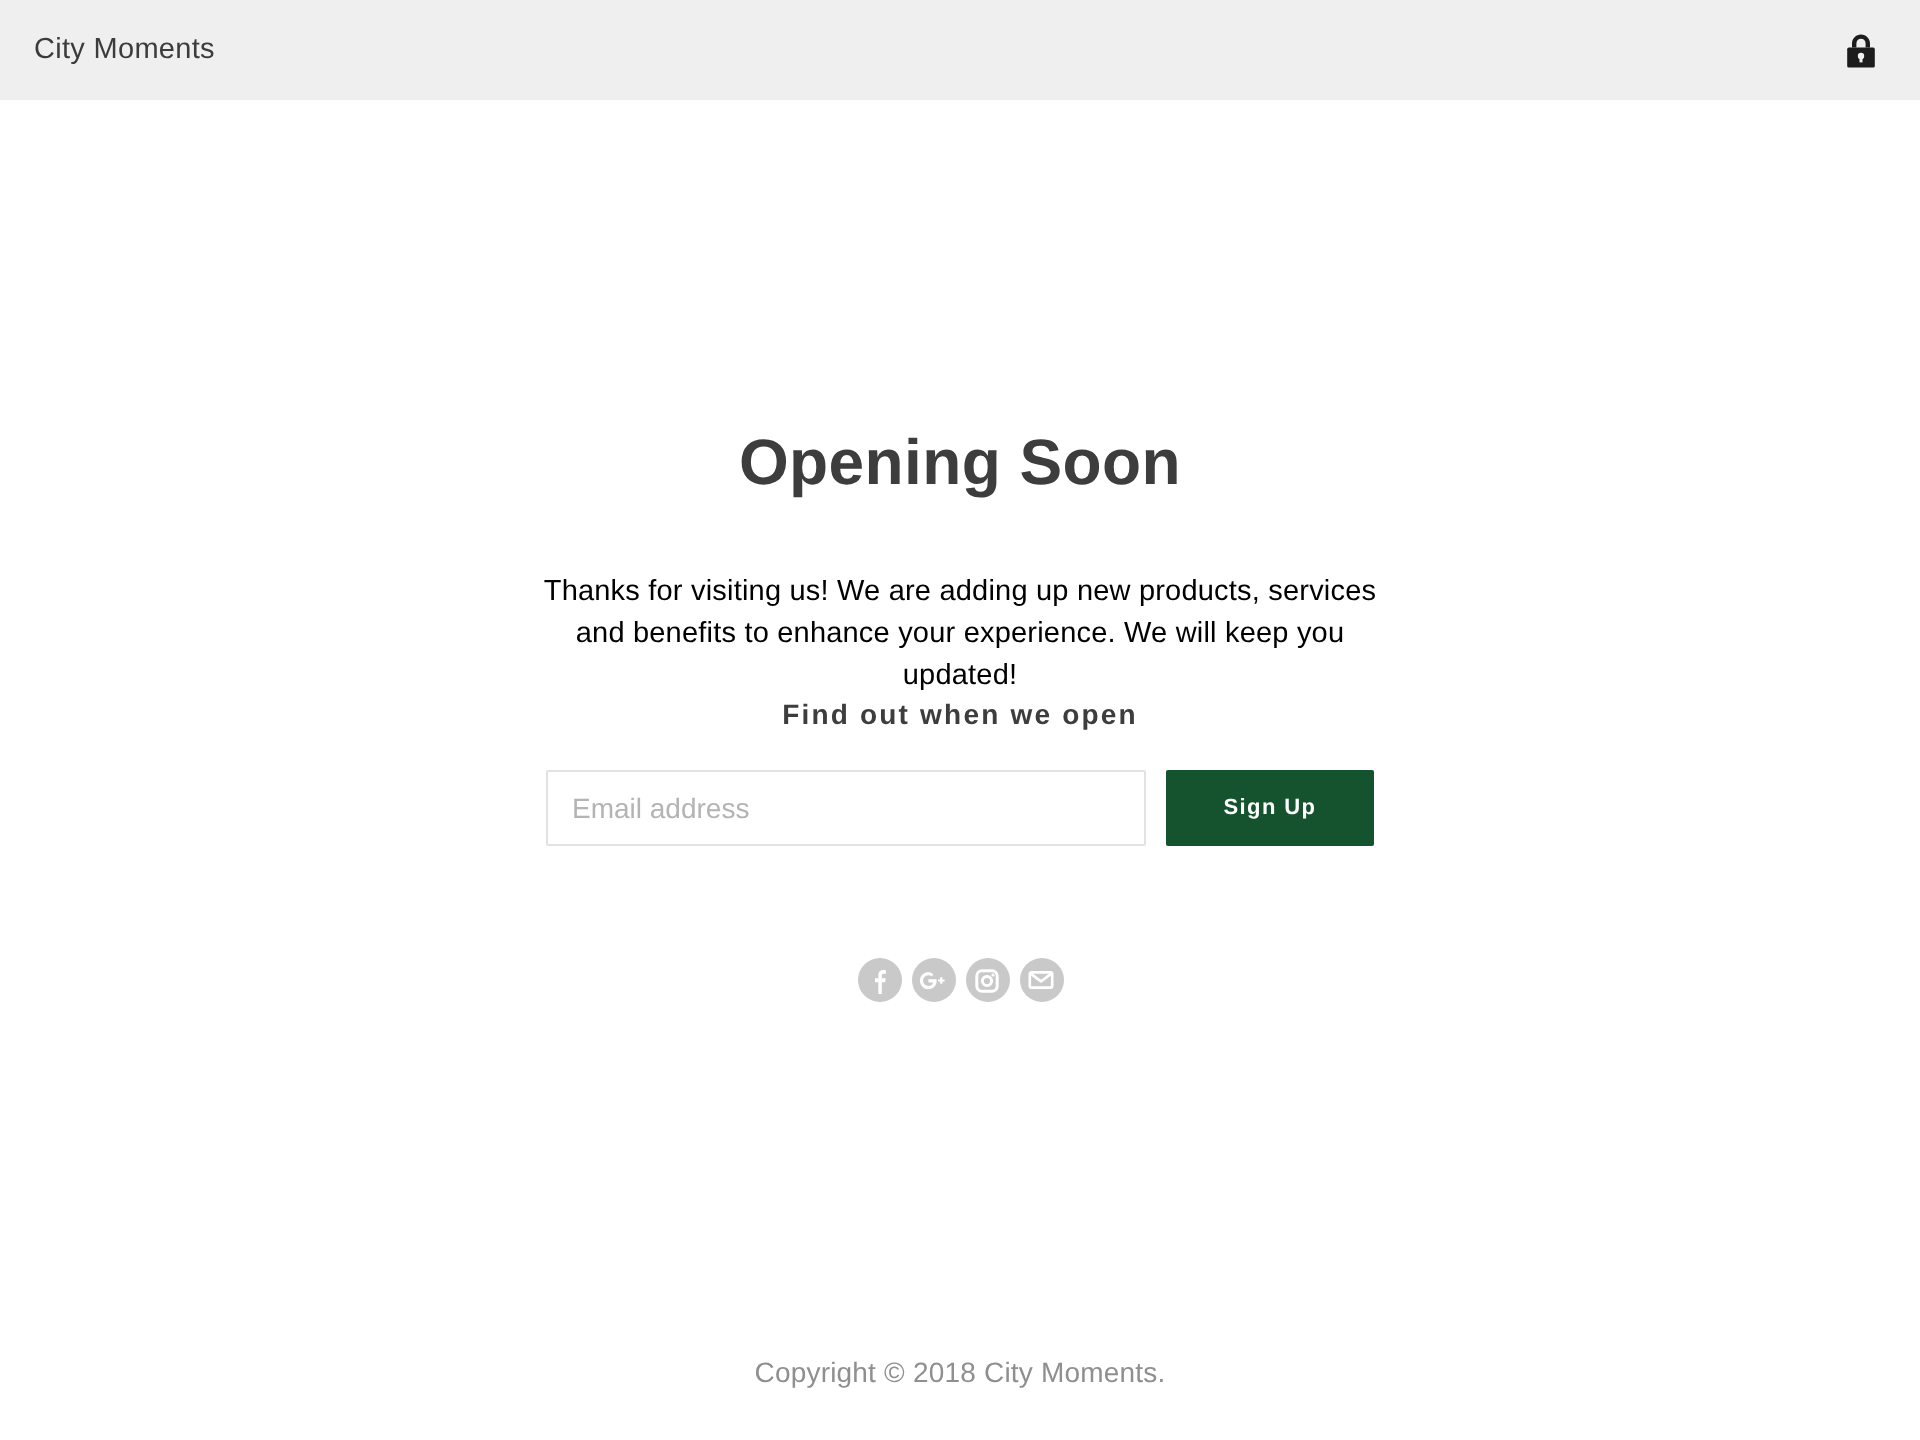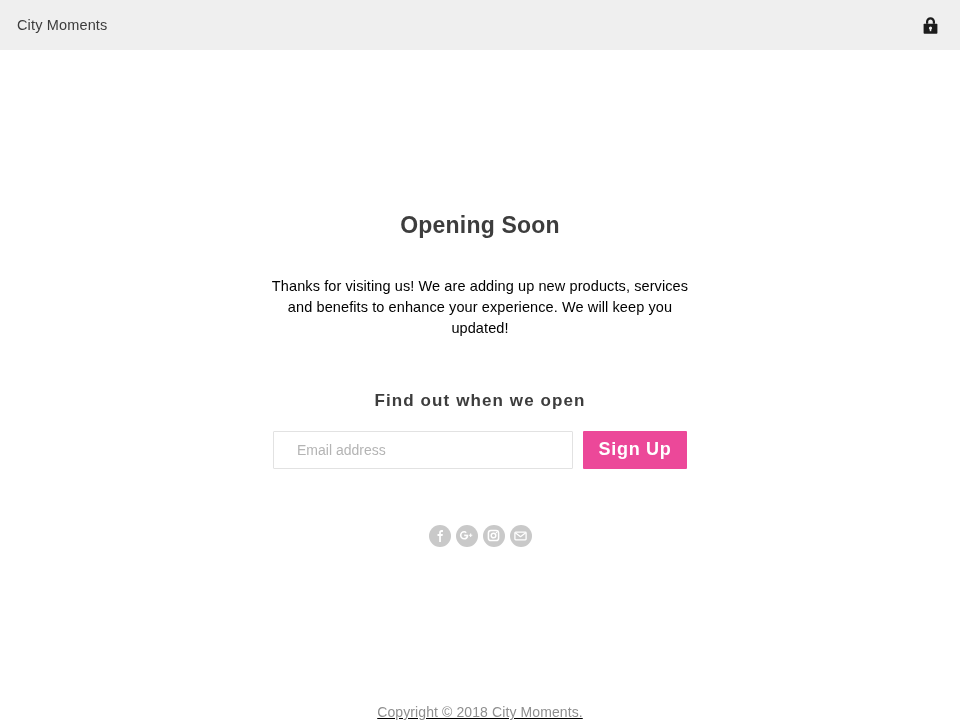--- a/index.html
+++ b/index.html
@@ -51,74 +51,73 @@
     position: absolute;
     top: 0;
     left: 0;
     right: 0;
     padding-top: 162px;
     text-align: center;
   }
 
   .headline {
     margin: 0;
-    font-size: 23px;
+    font-size: 32px;
     font-weight: bold;
     color: #3d3d3d;
     letter-spacing: 0.2px;
     line-height: 1.2;
   }
 
   .lede {
     margin: 36px auto 0 auto;
     width: 420px;
     font-size: 14.5px;
     line-height: 21px;
     color: #000000;
     letter-spacing: 0.1px;
   }
 
   .signup-label {
-    margin-top: 52px;
-    font-size: 17px;
+    font-size: 14px;
     font-weight: bold;
     color: #3d3d3d;
     letter-spacing: 1.1px;
   }
 
   .form-row {
     margin-top: 20px;
     display: flex;
     justify-content: center;
     align-items: stretch;
   }
   .email-input {
     width: 300px;
     height: 38px;
     box-sizing: border-box;
     border: 1px solid #e2e2e2;
     background: #ffffff;
-    padding: 0 23px;
+    padding: 0 12px;
     font-size: 14px;
     font-family: "Liberation Sans", sans-serif;
     color: #4a4a4a;
     border-radius: 1px;
     outline: none;
   }
   .email-input::placeholder {
     color: #b4b4b4;
   }
   .signup-btn {
     margin-left: 10px;
     width: 104px;
     height: 38px;
-    background: #ec4899;
+    background: #14532d;
     border: none;
     color: #ffffff;
-    font-size: 18px;
+    font-size: 11px;
     font-weight: bold;
     font-family: "Liberation Sans", sans-serif;
     letter-spacing: 0.7px;
     border-radius: 1px;
     cursor: pointer;
   }
 
   .social-row {
     margin-top: 56px;
     display: flex;
@@ -137,23 +136,22 @@
   .social-icon svg { display: block; }
 
   
   .footer {
     position: absolute;
     bottom: 0;
     left: 0;
     right: 0;
     height: 42px;
     display: flex;
-    align-items: flex-end;
-    justify-content: center;
-    text-decoration: underline;
+    align-items: flex-start;
+    justify-content: center;
   }
   .copyright {
     font-size: 14px;
     color: #8f8f8f;
     letter-spacing: 0.1px;
   }
 </style>
 </head>
 <body>
 

